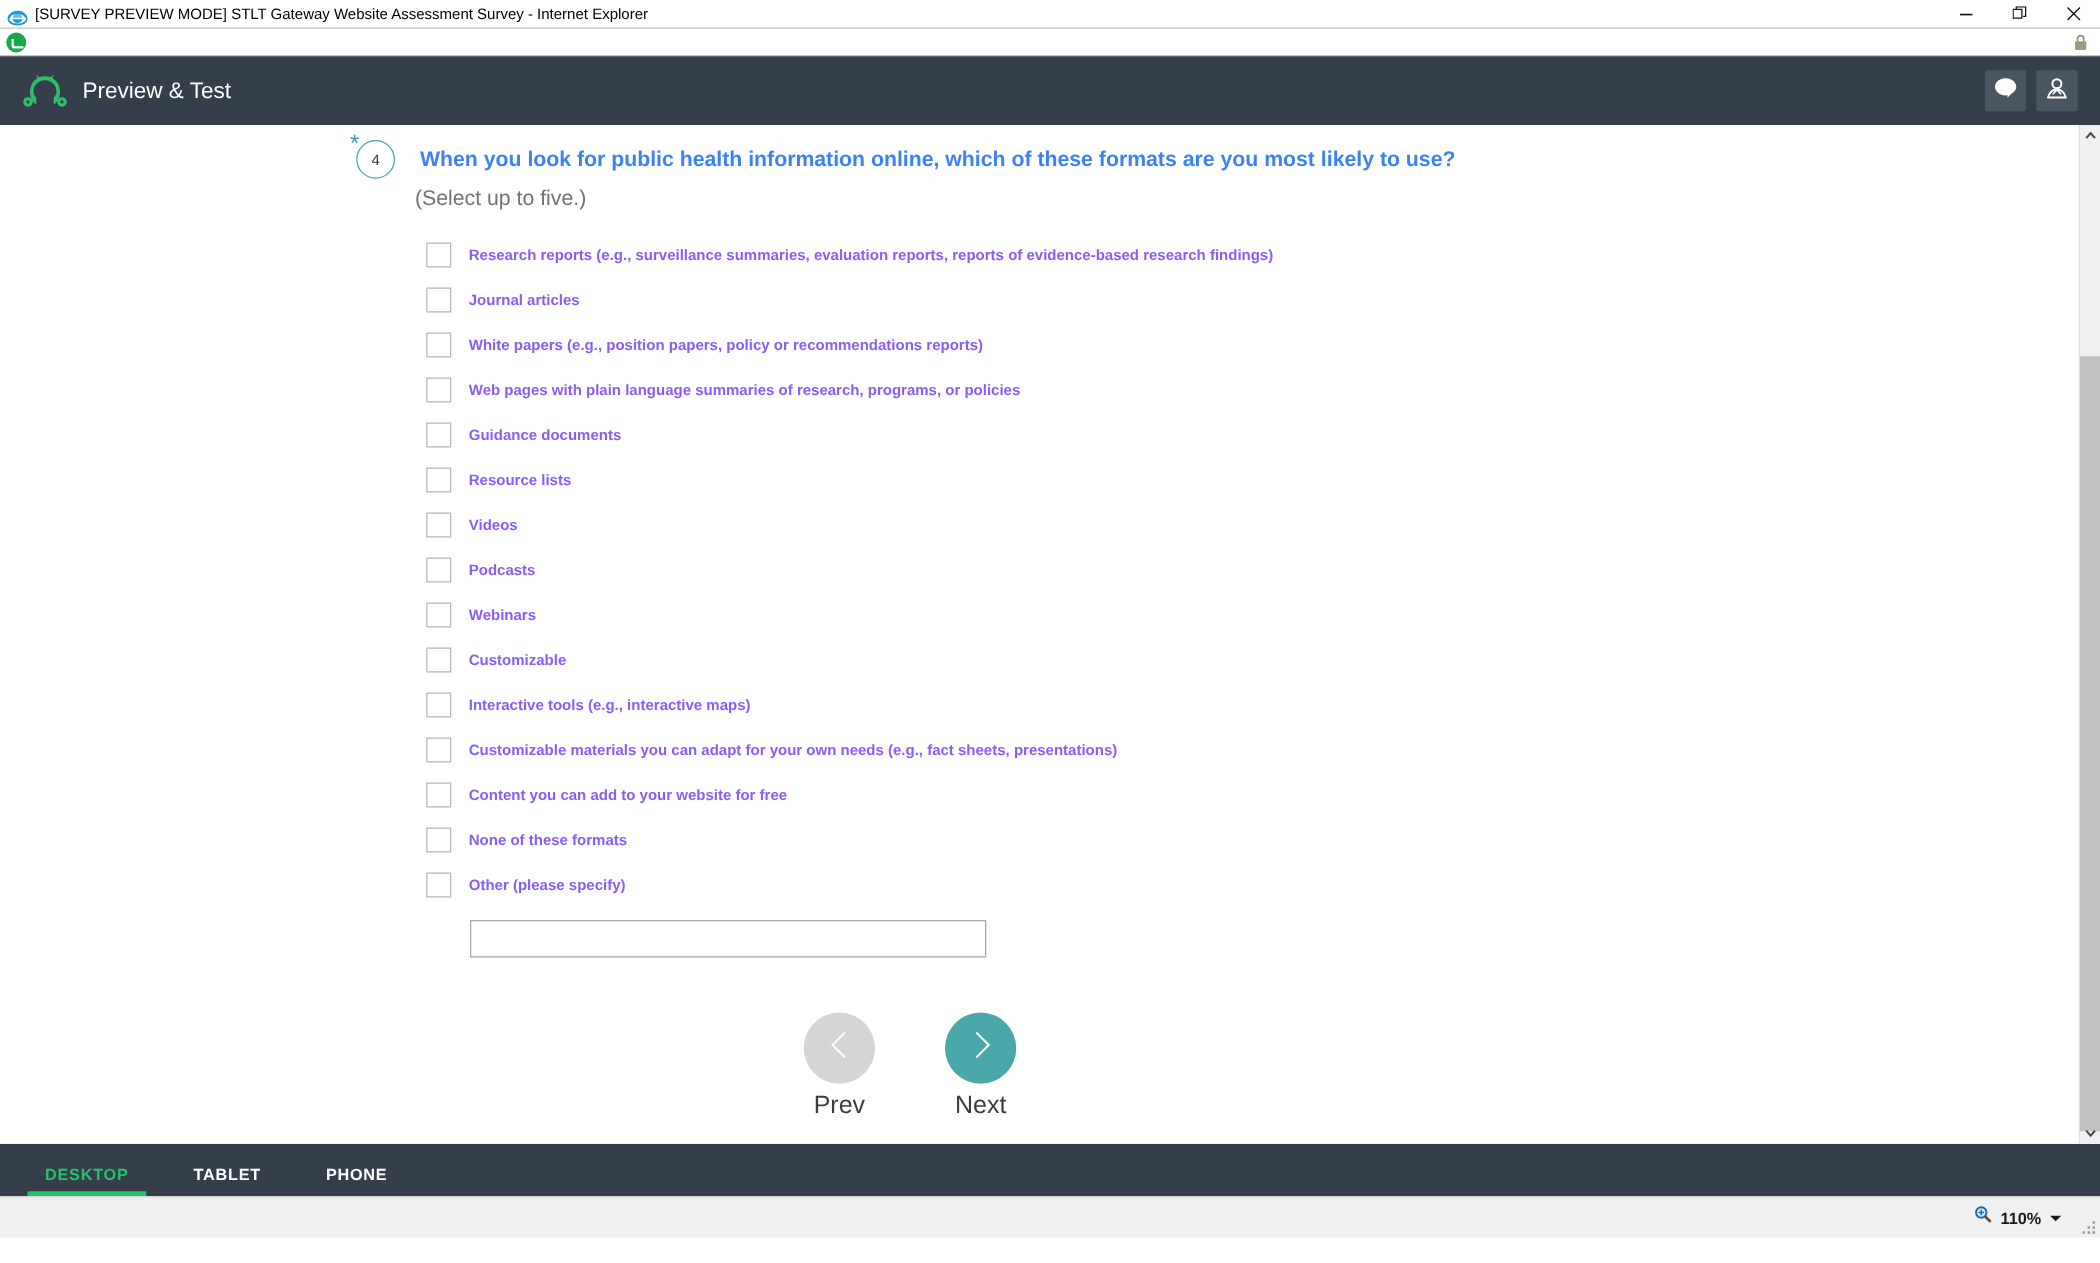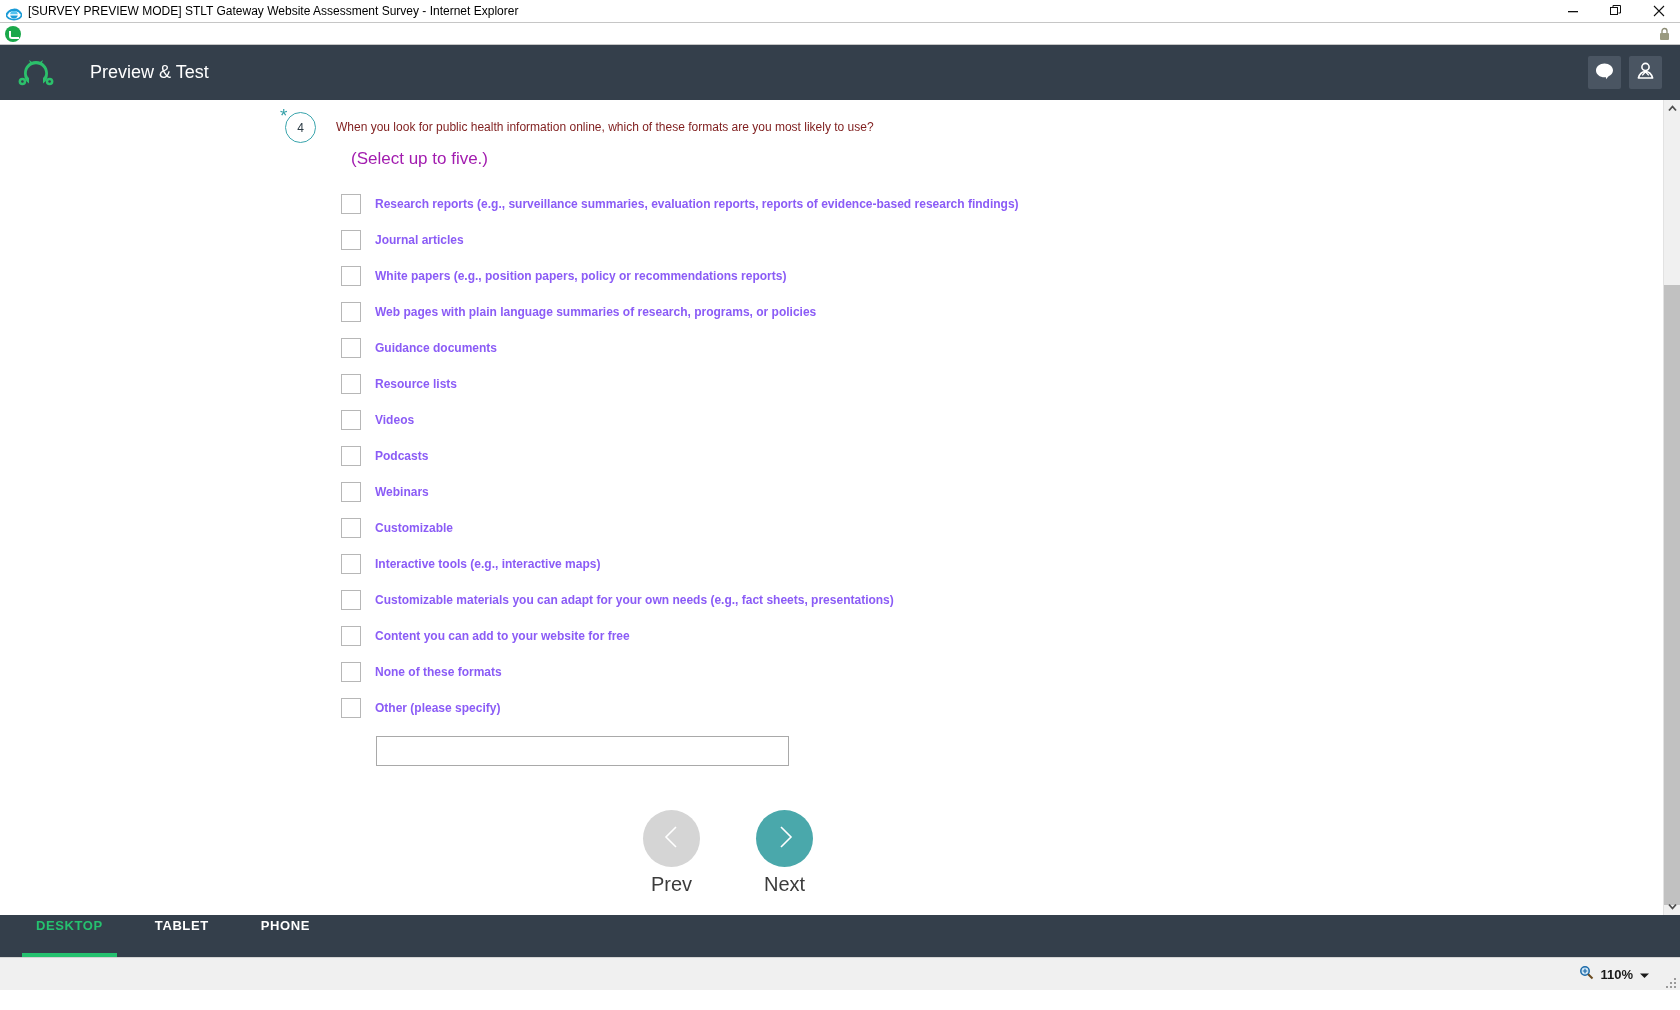--- a/index.html
+++ b/index.html
@@ -92,21 +92,21 @@
     display: flex;
     align-items: center;
     position: relative;
   }
   .sm-logo {
     margin-left: 18px;
     width: 36px; height: 30px;
     flex: 0 0 auto;
   }
   .sm-title {
-    margin-left: 36px;
+    margin-left: 12px;
     color: #ffffff;
     font-size: 18px;
     font-weight: 400;
   }
   .header-actions {
     position: absolute;
     right: 18px; top: 0; height: 55px;
     display: flex; align-items: center; gap: 8px;
   }
   .hdr-btn {
@@ -146,29 +146,29 @@
   .q-circle {
     width: 31px; height: 31px;
     border: 1px solid #3aa5ad;
     border-radius: 50%;
     display: flex; align-items: center; justify-content: center;
     color: #2b3a44;
     font-size: 12px;
   }
   .q-text {
     margin-left: 51px;
-    font-size: 12px;
-    color: #7f1d1d;
+    font-size: 17px;
+    color: #3b82f6;
     line-height: 31px;
-    font-weight: 400;
+    font-weight: 700;
   }
   .q-sub {
-    margin-left: 66px;
+    margin-left: 47px;
     font-size: 17px;
-    color: #a21caf;
+    color: #737373;
     line-height: 31px;
   }
 
   .choices {
     margin-left: 51px;
     margin-top: 12px;
   }
   .choice-row {
     display: flex;
     align-items: center;
@@ -246,21 +246,21 @@
     background: #343f4b;
     display: flex;
     align-items: flex-end;
     padding-left: 22px;
   }
   .device-tab {
     font-size: 13px;
     font-weight: 700;
     letter-spacing: 0.6px;
     color: #ffffff;
-    padding: 0 14px 24px 14px;
+    padding: 0 14px 10px 14px;
     margin-right: 24px;
     position: relative;
     margin-top: 36px;
   }
   .device-tab.active { color: #25c16f; }
   .device-tab.active::after {
     content: "";
     position: absolute;
     left: 0; right: 0; bottom: 0;
     height: 4px;

